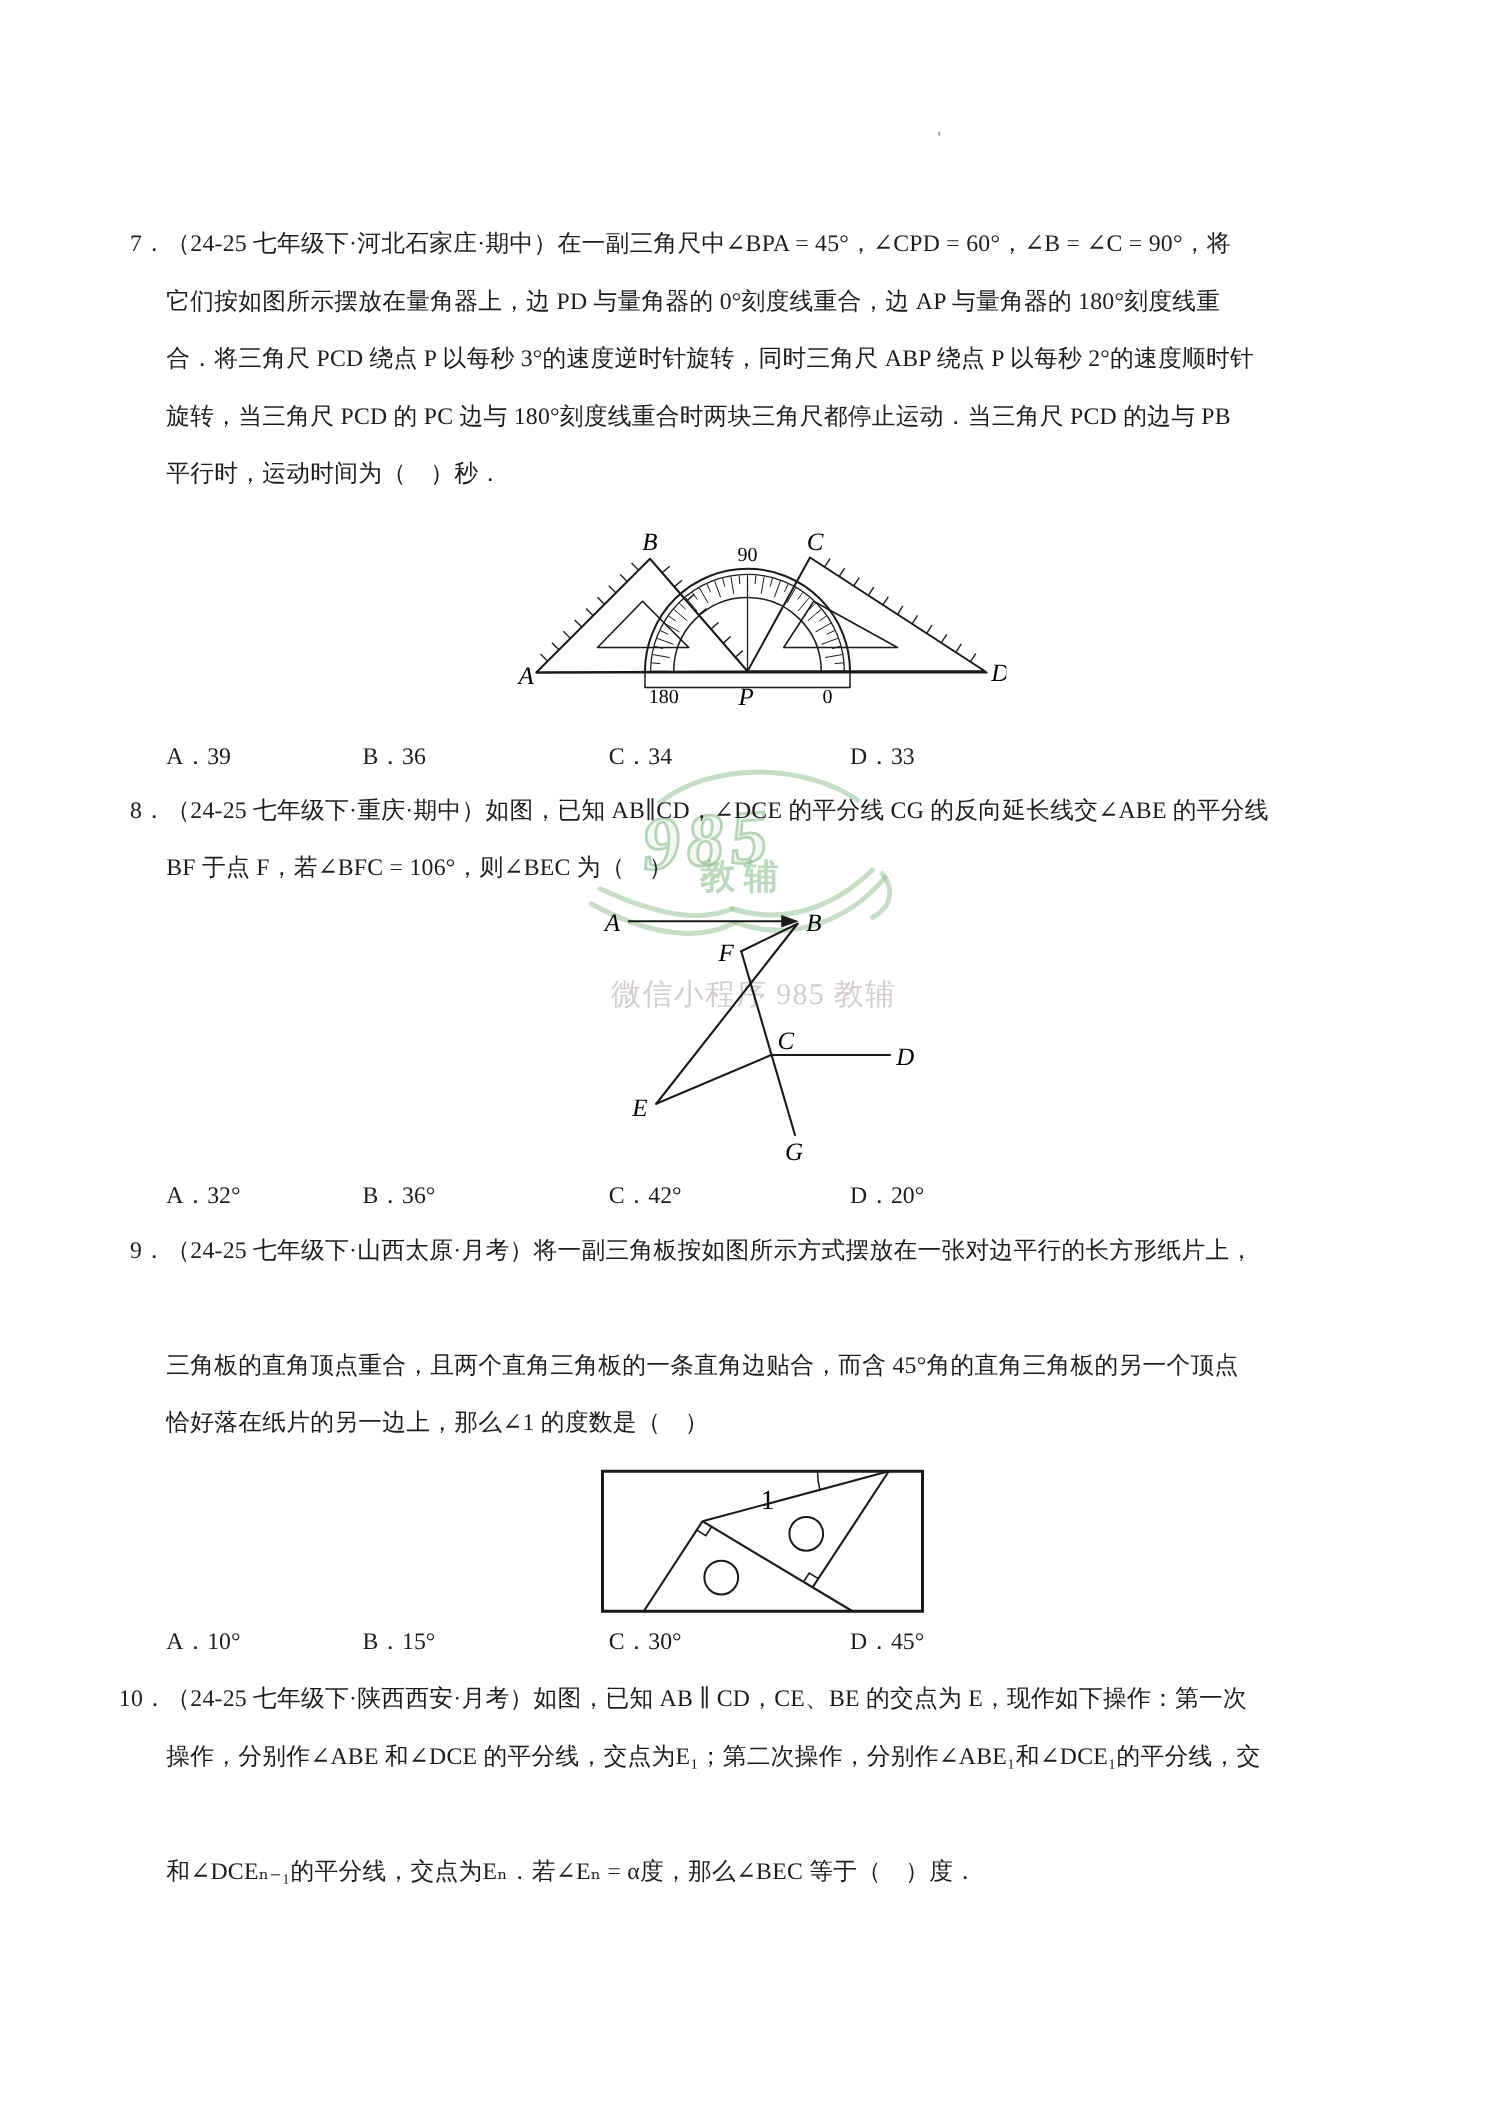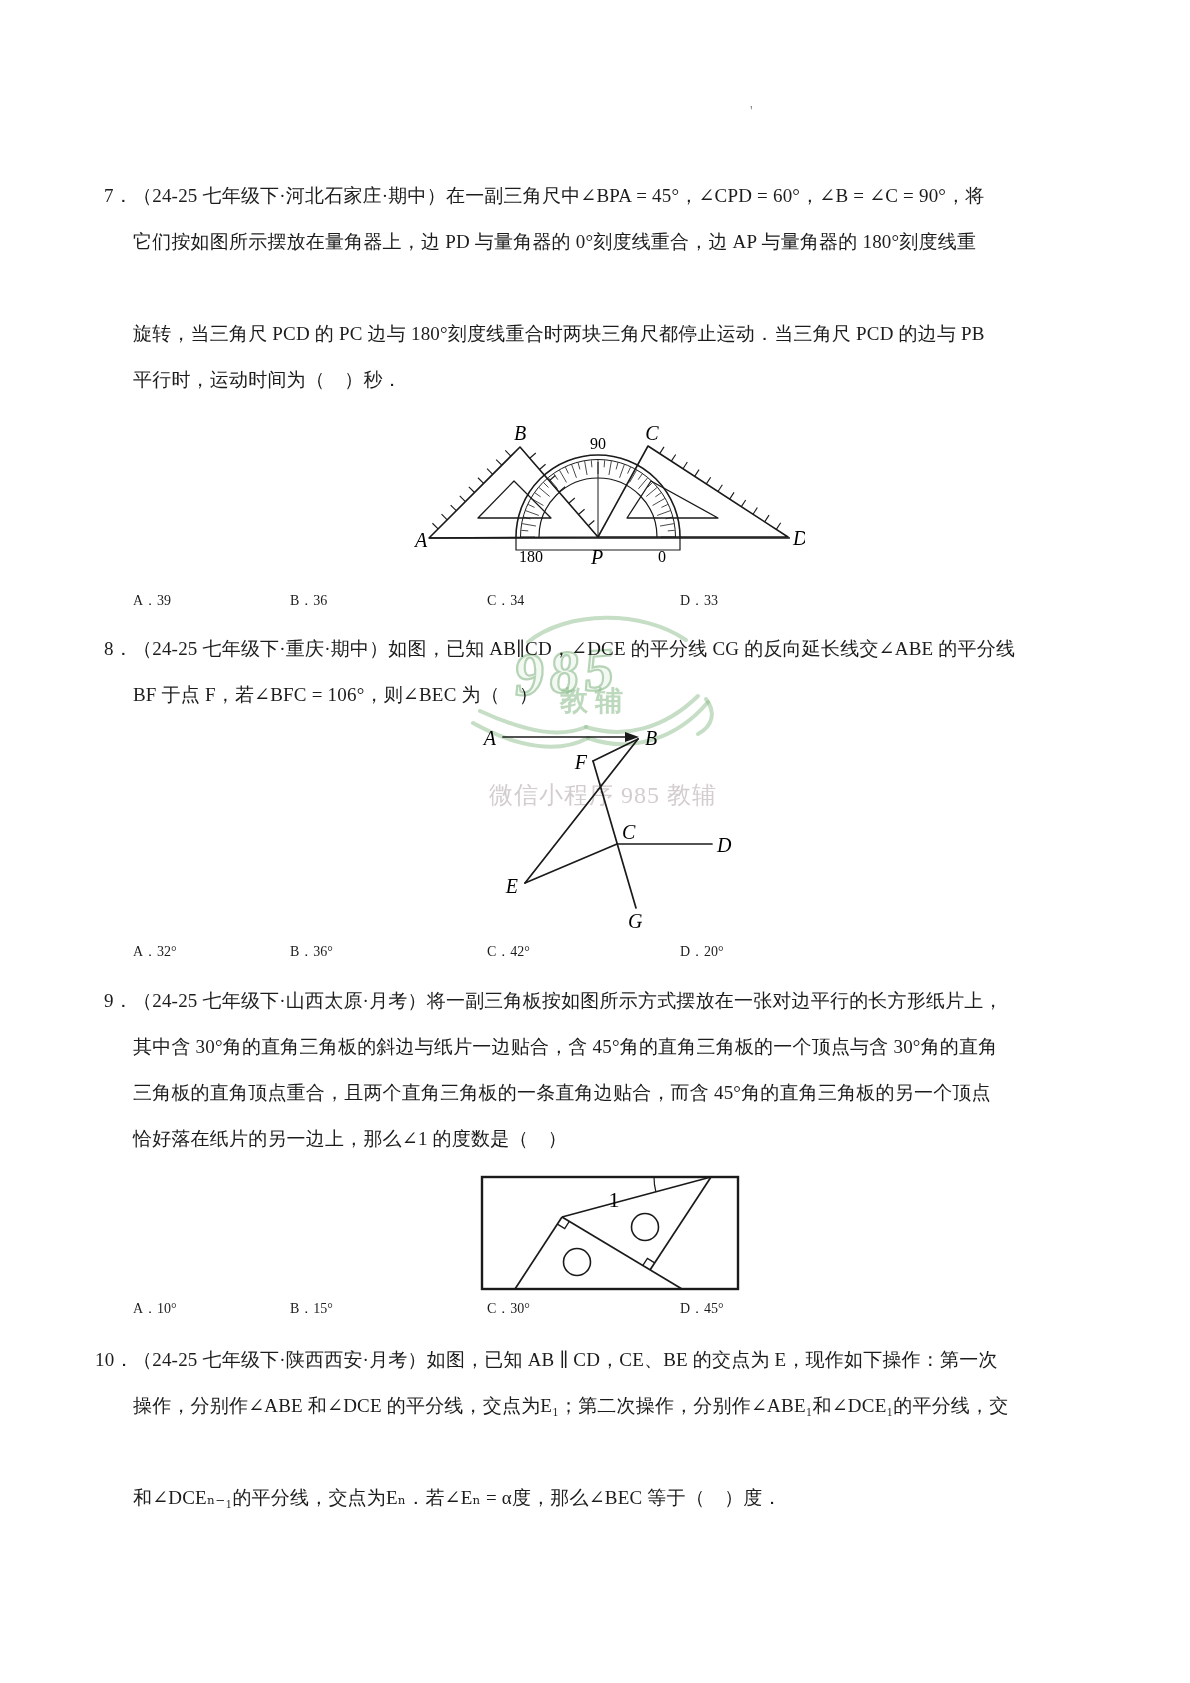--- a/index.html
+++ b/index.html
@@ -4,21 +4,21 @@
 <style>
   html,body{margin:0;padding:0;background:#ffffff;}
   #page{
     position:relative;width:1190px;height:1683px;background:#ffffff;overflow:hidden;
     font-family:"Liberation Serif","DejaVu Serif",serif;color:#1c1c1c;
   }
   .line{position:absolute;white-space:nowrap;font-size:19px;line-height:23px;letter-spacing:.2px;text-align:right;}
   .qnum{display:inline-block;width:33px;}
   .qnum10{display:inline-block;width:38px;}
   .optrow{position:absolute;left:0;top:0;width:1190px;height:24px;}
-  .optrow span{position:absolute;font-size:14px;white-space:nowrap;}
+  .optrow span{position:absolute;font-size:19px;white-space:nowrap;}
   .o1{left:133px}.o2{left:290px}.o3{left:487px}.o4{left:680px}
   .figsvg{position:absolute;}
   .ptlabel{font-style:italic;font-size:20px;font-family:"Liberation Serif","DejaVu Serif",serif;}
   .numlabel{font-style:normal;font-size:16px;font-family:"Liberation Serif","DejaVu Serif",serif;}
   #footer{position:absolute;left:0;top:1547px;width:1190px;text-align:center;
           font-weight:bold;font-size:19px;}
   #corner-mark{position:absolute;left:750px;top:103px;font-size:15px;color:#888;}
   
   #wm-985{
     position:absolute;left:514px;top:638px;z-index:0;
@@ -53,20 +53,21 @@
       <path d="M586,727 C624,739 664,729 698,696"></path>
       <path d="M706,699 C716,712 713,726 698,734"></path>
     </g>
   </svg>
   <div id="wm-grayline">微信小程序 985 教辅</div>
 
   <div id="corner-mark">'</div>
 
   <div class="line z2" style="left:100px;top:184px"><span class="qnum">7．</span><span>（24-25 七年级下·河北石家庄·期中）在一副三角尺中∠BPA = 45°，∠CPD = 60°，∠B = ∠C = 90°，将</span></div>
   <div class="line z2" style="left:133px;top:230px">它们按如图所示摆放在量角器上，边 PD 与量角器的 0°刻度线重合，边 AP 与量角器的 180°刻度线重</div>
+  <div class="line z2" style="left:133px;top:276px">合．将三角尺 PCD 绕点 P 以每秒 3°的速度逆时针旋转，同时三角尺 ABP 绕点 P 以每秒 2°的速度顺时针</div>
   <div class="line z2" style="left:133px;top:322px">旋转，当三角尺 PCD 的 PC 边与 180°刻度线重合时两块三角尺都停止运动．当三角尺 PCD 的边与 PB</div>
   <div class="line z2" style="left:133px;top:368px">平行时，运动时间为（　）秒．</div>
 
   <svg class="figsvg z2" style="left:395px;top:403px" width="410" height="162" viewBox="395 403 410 162">
     <g fill="none" stroke="#1a1a1a" stroke-width="1.6" stroke-linejoin="round">
       <line x1="429" y1="538" x2="790" y2="538"></line>
       <path d="M429,538 L520,447 L598,537 Z"></path>
       <path d="M478,518 L551,518 L514,481 Z" stroke-width="1.3"></path>
       <path d="M598,537 L648,446 L788,537 Z"></path>
       <path d="M627,518 L718,518 L651,481 Z" stroke-width="1.3"></path>
@@ -188,21 +189,20 @@
   </svg>
 
   <div class="optrow z2" style="top:943px">
     <span class="o1">A．32°</span>
     <span class="o2">B．36°</span>
     <span class="o3">C．42°</span>
     <span class="o4">D．20°</span>
   </div>
 
   <div class="line z2" style="left:100px;top:989px"><span class="qnum">9．</span><span>（24-25 七年级下·山西太原·月考）将一副三角板按如图所示方式摆放在一张对边平行的长方形纸片上，</span></div>
-  <div class="line z2" style="left:133px;top:1035px">其中含 30°角的直角三角板的斜边与纸片一边贴合，含 45°角的直角三角板的一个顶点与含 30°角的直角</div>
   <div class="line z2" style="left:133px;top:1081px">三角板的直角顶点重合，且两个直角三角板的一条直角边贴合，而含 45°角的直角三角板的另一个顶点</div>
   <div class="line z2" style="left:133px;top:1127px">恰好落在纸片的另一边上，那么∠1 的度数是（　）</div>
 
   <svg class="figsvg z2" style="left:478px;top:1172px" width="266" height="124" viewBox="478 1172 266 124">
     <g fill="none" stroke="#1a1a1a">
       <rect x="482" y="1177" width="256" height="112" stroke-width="2.4"></rect>
       <g stroke-width="1.7">
         <line x1="711" y1="1177" x2="562" y2="1217"></line>
         <line x1="711" y1="1177" x2="650" y2="1270"></line>
         <line x1="562" y1="1217" x2="515" y2="1289"></line>

